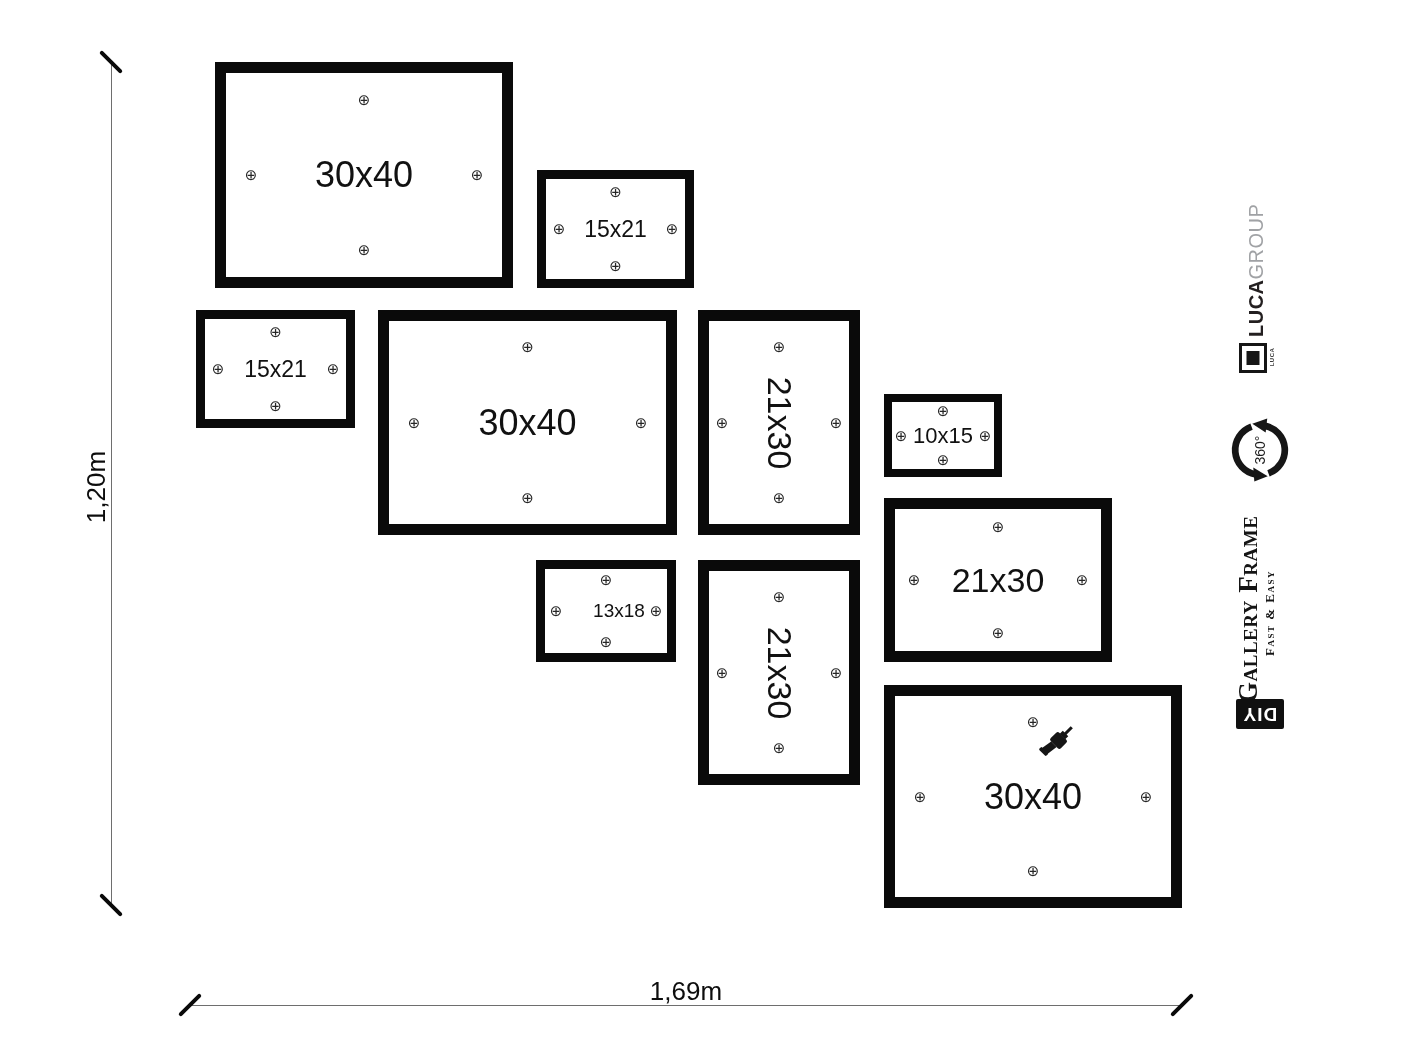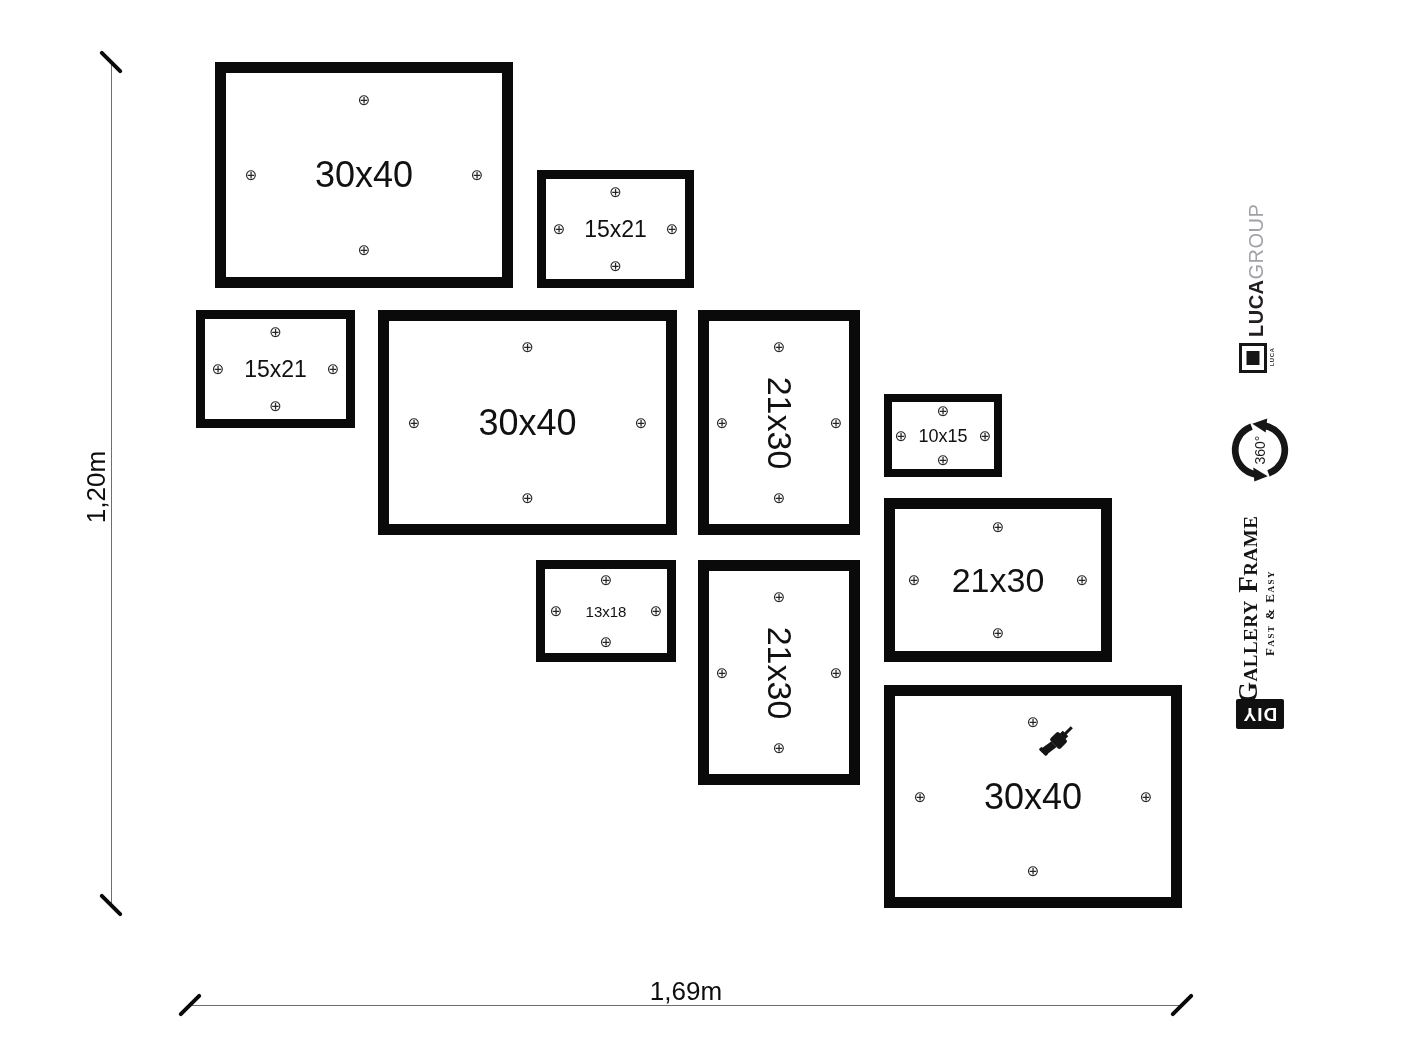--- a/index.html
+++ b/index.html
@@ -94,35 +94,35 @@
         <span class="screw" style="left: 252px; top: 101.5px;">⊕</span>
       </div>
       <div class="frame" style="left: 698px; top: 310px; width: 162px; height: 225px; border-width: 11px;">
         <span class="label portrait" style="font-size: 34px;">21x30</span>
         <span class="screw" style="left: 70px; top: 26px;">⊕</span>
         <span class="screw" style="left: 70px; top: 177px;">⊕</span>
         <span class="screw" style="left: 13px; top: 101.5px;">⊕</span>
         <span class="screw" style="left: 127px; top: 101.5px;">⊕</span>
       </div>
       <div class="frame" style="left: 884px; top: 394px; width: 118px; height: 83px; border-width: 8px;">
-        <span class="label" style="font-size: 18px;">10x15</span>
+        <span class="label" style="font-size: 22px;">10x15</span>
         <span class="screw" style="left: 51px; top: 9px;">⊕</span>
         <span class="screw" style="left: 51px; top: 58px;">⊕</span>
         <span class="screw" style="left: 9px; top: 33.5px;">⊕</span>
         <span class="screw" style="left: 93px; top: 33.5px;">⊕</span>
       </div>
       <div class="frame" style="left: 884px; top: 498px; width: 228px; height: 164px; border-width: 11px;">
         <span class="label" style="font-size: 34px;">21x30</span>
         <span class="screw" style="left: 103px; top: 18px;">⊕</span>
         <span class="screw" style="left: 103px; top: 124px;">⊕</span>
         <span class="screw" style="left: 19px; top: 71px;">⊕</span>
         <span class="screw" style="left: 187px; top: 71px;">⊕</span>
       </div>
       <div class="frame" style="left: 536px; top: 560px; width: 140px; height: 102px; border-width: 9px;">
-        <span class="label" style="font-size: 15px;">13x18</span>
+        <span class="label" style="font-size: 19px; margin-left: 13px;">13x18</span>
         <span class="screw" style="left: 61px; top: 11px;">⊕</span>
         <span class="screw" style="left: 61px; top: 73px;">⊕</span>
         <span class="screw" style="left: 11px; top: 42px;">⊕</span>
         <span class="screw" style="left: 111px; top: 42px;">⊕</span>
       </div>
       <div class="frame" style="left: 698px; top: 560px; width: 162px; height: 225px; border-width: 11px;">
         <span class="label portrait" style="font-size: 34px;">21x30</span>
         <span class="screw" style="left: 70px; top: 26px;">⊕</span>
         <span class="screw" style="left: 70px; top: 177px;">⊕</span>
         <span class="screw" style="left: 13px; top: 101.5px;">⊕</span>

